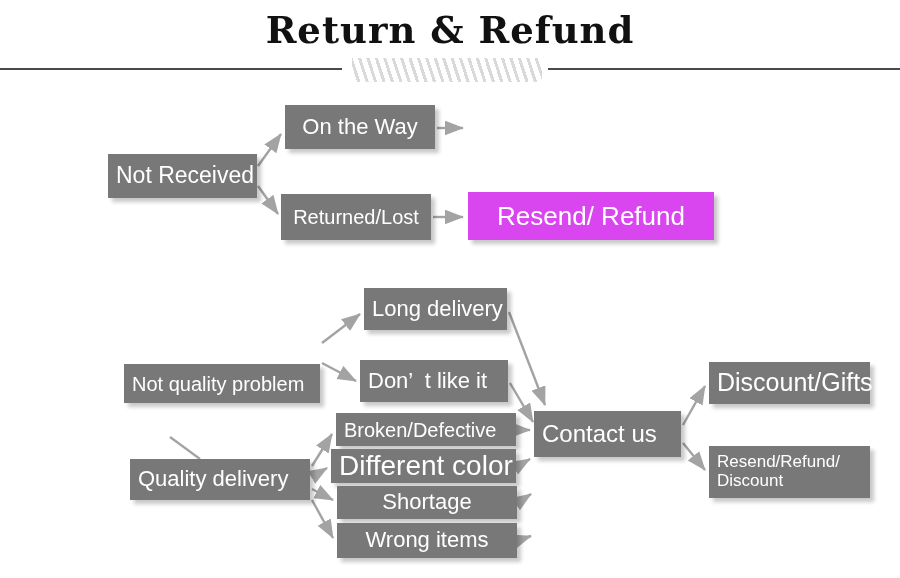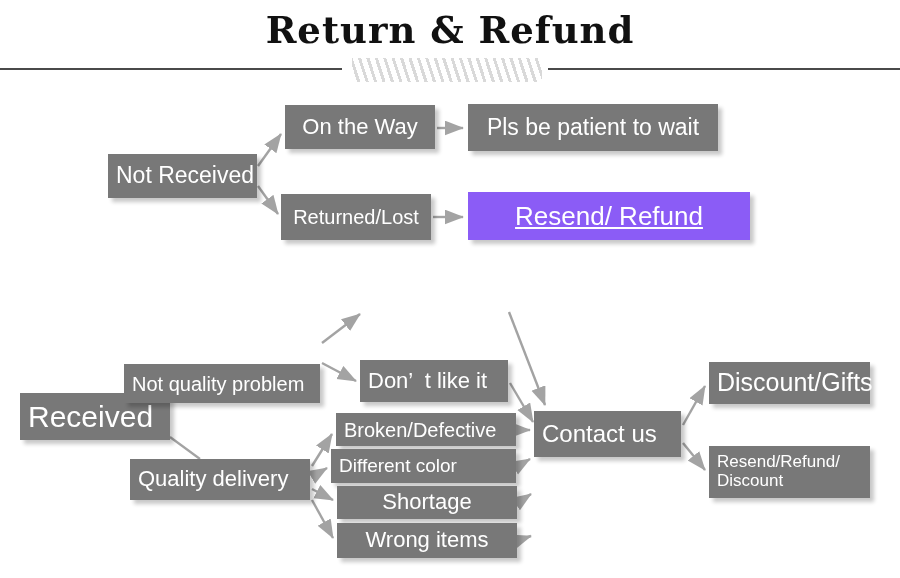--- a/index.html
+++ b/index.html
@@ -155,38 +155,37 @@
       <path d="M683,425 L705,386"></path>
 
       <path d="M683,443 L705,470"></path>
     </g>
   </svg>
 
   <div class="node left-align" style="left: 108px; top: 154px; width: 149px; height: 44px; font-size: 23px; background: rgb(120, 120, 120); color: rgb(255, 255, 255);">Not Received</div>
 
   <div class="node" style="left: 285px; top: 105px; width: 150px; height: 44px; font-size: 22px; background: rgb(120, 120, 120); color: rgb(255, 255, 255);">On the Way</div>
 
-  <div class="node" style="left: 468px; top: 104px; width: 250px; height: 47px; font-size: 23px; background: rgb(120, 120, 120); color: rgb(255, 255, 255);">Pls be patient to wait</div>
 
   <div class="node" style="left: 281px; top: 194px; width: 150px; height: 46px; font-size: 20px; background: rgb(120, 120, 120); color: rgb(255, 255, 255);">Returned/Lost</div>
 
-  <div class="node" style="left: 468px; top: 192px; width: 282px; height: 48px; font-size: 26px; background: #8b5cf6; color: rgb(255, 255, 255); text-decoration: underline;">Resend/ Refund</div>
+  <div class="node" style="left: 468px; top: 192px; width: 246px; height: 48px; font-size: 26px; background: #d946ef; color: rgb(255, 255, 255);">Resend/ Refund</div>
 
-  <div class="node left-align" style="left: 20px; top: 393px; width: 150px; height: 47px; font-size: 30px; background: rgb(120, 120, 120); color: rgb(255, 255, 255);">Received</div>
 
   <div class="node left-align" style="left: 124px; top: 332px; width: 196px; height: 39px; font-size: 20px; background: rgb(120, 120, 120); color: rgb(255, 255, 255); margin-top: 32px;">Not quality problem</div>
 
   <div class="node left-align" style="left: 130px; top: 459px; width: 180px; height: 41px; font-size: 22px; background: rgb(120, 120, 120); color: rgb(255, 255, 255);">Quality delivery</div>
 
+  <div class="node left-align" style="left: 364px; top: 288px; width: 143px; height: 42px; font-size: 22px; background: rgb(120, 120, 120); color: rgb(255, 255, 255);">Long delivery</div>
 
   <div class="node left-align" style="left: 360px; top: 360px; width: 148px; height: 42px; font-size: 22px; background: rgb(120, 120, 120); color: rgb(255, 255, 255);">Don’  t like it</div>
 
   <div class="node left-align" style="left: 336px; top: 413px; width: 180px; height: 33px; font-size: 20px; background: rgb(120, 120, 120); color: rgb(255, 255, 255);">Broken/Defective</div>
 
-  <div class="node left-align" style="left: 331px; top: 449px; width: 185px; height: 34px; font-size: 19px; background: rgb(120, 120, 120); color: rgb(255, 255, 255);">Different color</div>
+  <div class="node left-align" style="left: 331px; top: 449px; width: 185px; height: 34px; font-size: 28px; background: rgb(120, 120, 120); color: rgb(255, 255, 255);">Different color</div>
 
   <div class="node" style="left: 337px; top: 486px; width: 180px; height: 33px; font-size: 22px; background: rgb(120, 120, 120); color: rgb(255, 255, 255);">Shortage</div>
 
   <div class="node" style="left: 337px; top: 523px; width: 180px; height: 35px; font-size: 22px; background: rgb(120, 120, 120); color: rgb(255, 255, 255);">Wrong items</div>
 
   <div class="node left-align" style="left: 534px; top: 411px; width: 147px; height: 46px; font-size: 24px; background: rgb(120, 120, 120); color: rgb(255, 255, 255);">Contact us</div>
 
   <div class="node left-align" style="left: 709px; top: 362px; width: 161px; height: 42px; font-size: 25px; background: rgb(120, 120, 120); color: rgb(255, 255, 255);">Discount/Gifts</div>
 
   <div class="node left-align" style="left: 709px; top: 446px; width: 161px; height: 52px; font-size: 17px; background: rgb(120, 120, 120); color: rgb(255, 255, 255);">Resend/Refund/

